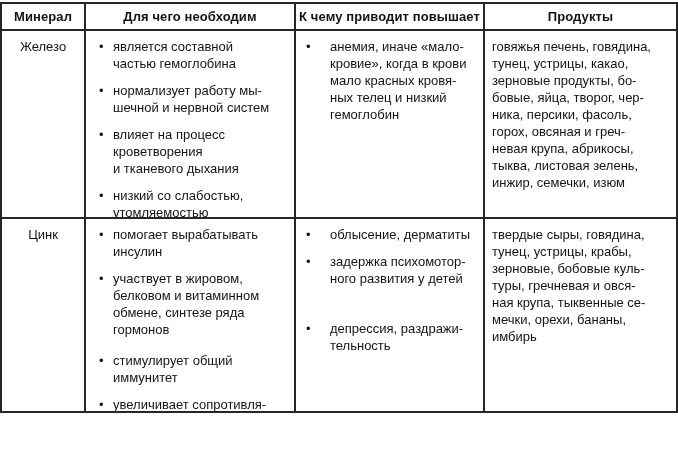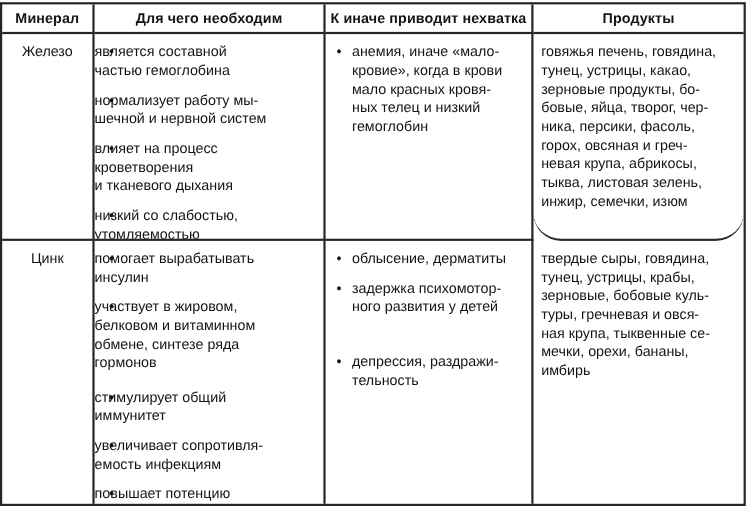--- a/index.html
+++ b/index.html
@@ -9,21 +9,21 @@
   }
   html,body{
     margin:0; padding:0;
     width:678px; height:474px;
     background:var(--bg);
     font-family:"Liberation Sans","DejaVu Sans",sans-serif;
     color:var(--text);
   }
   .mtable{
     position:absolute; left:0; top:2px;
-    width:678px; height:458px;
+    width:678px; height:411px;
     box-sizing:border-box;
     border:2px solid var(--border);
     display:grid;
     grid-template-columns:84px 210px 189px 1fr;
     grid-template-rows:27px 188px 1fr;
     background:var(--bg);
   }
   .cell{
     box-sizing:border-box;
     border-right:2px solid var(--border);
@@ -44,46 +44,46 @@
     text-align:center;
     padding-top:7px;
   }
   .clist ul{
     margin:0;
     padding:7px 5px 0 0;
     list-style:none;
   }
   .clist li{
     position:relative;
+    padding-left:27px;
     white-space:pre-line;
   }
   .clist li::before{
     content:"\2022";
     position:absolute;
     left:13px; top:0;
   }
   .clist li + li{ margin-top:10px; }
-  .c3.clist li{ padding-left:24px; }
+  .c3.clist li{ padding-left:34px; }
   .c3.clist li::before{ left:10px; }
   li.gap-md{ margin-top:14px !important; }
   li.gap-lg{ margin-top:33px !important; }
   .cprod{
     padding:7px 4px 0 7px;
     white-space:pre-line;
-    border-radius:25px;
   }
 </style>
 </head>
 <body>
 
 <div class="mtable">
 
   <div class="cell head c1">Минерал</div>
   <div class="cell head c2">Для чего необходим</div>
-  <div class="cell head c3">К иначе приводит нехватка</div>
+  <div class="cell head c3">К чему приводит повышает</div>
   <div class="cell head c4">Продукты</div>
 
   <div class="cell cmin c1">Железо</div>
   <div class="cell clist c2">
     <ul>
       <li>является составной
 частью гемоглобина</li>
       <li>нормализует работу мы-
 шечной и нервной систем</li>
       <li>влияет на процесс

